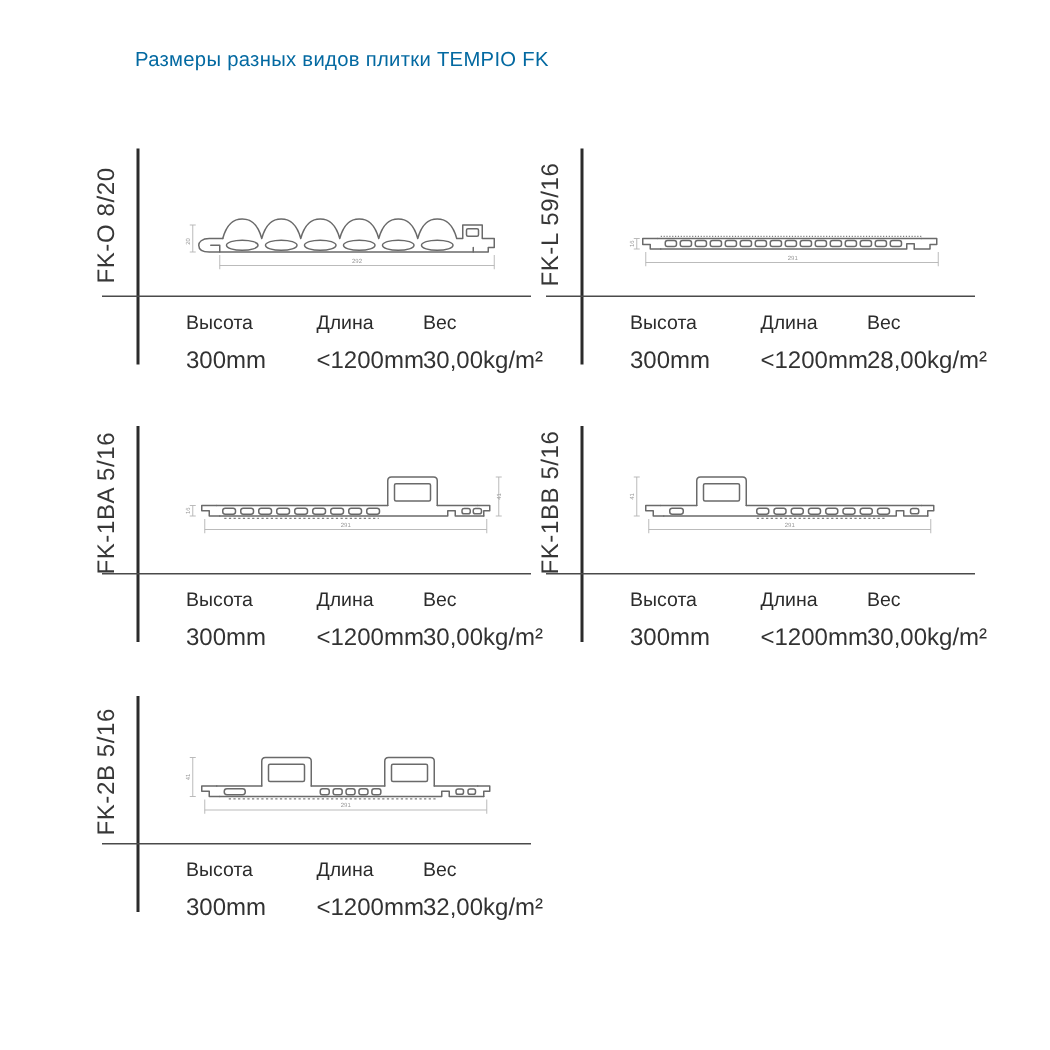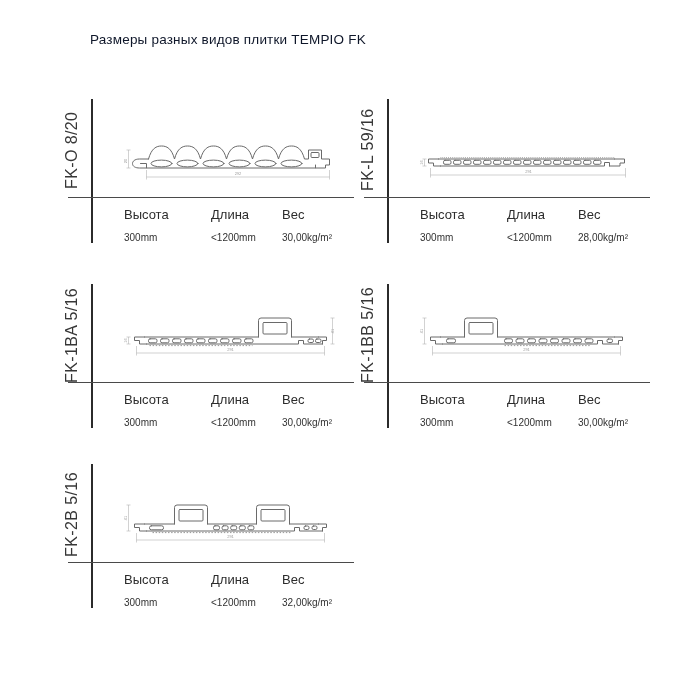--- a/index.html
+++ b/index.html
@@ -1,37 +1,37 @@
 <!DOCTYPE html>
 <html><head>
 <meta charset="utf-8">
 <style>
   html,body{margin:0;padding:0;}
   body{
     width:700px;height:700px;position:relative;background:#ffffff;
     font-family:"Liberation Sans", sans-serif;color:#2f2f2f;overflow:hidden;
   }
   .page-title{
-    position:absolute;left:90px;top:32px;font-size:13.5px;letter-spacing:.2px;color:#0f172a;text-align:center;
+    position:absolute;left:90px;top:32px;font-size:13.5px;letter-spacing:.2px;color:#0369a1;text-align:center;
   }
   .panel{position:absolute;width:300px;height:160px;}
   .vline{position:absolute;left:29px;top:4px;width:2px;height:144px;background:#2b2b2b;}
   .vlabel{
     position:absolute;left:1px;top:4px;height:102px;width:22px;
     writing-mode:vertical-rl;transform:rotate(180deg);
     font-size:16px;color:#373737;letter-spacing:.4px;text-align:center;white-space:nowrap;
   }
   .drawing{position:absolute;left:58px;width:220px;height:52px;}
   .sep{position:absolute;left:6px;top:102px;width:286px;height:0;border-top:1.5px solid #4a4a4a;}
   .spec-table{
     position:absolute;left:62px;top:112px;width:240px;
     display:grid;grid-template-columns:87px 71px auto;
   }
   .th{font-size:13px;color:#2c2c2c;margin-bottom:10px;}
-  .td{font-size:10px;color:#323232;}
+  .td{font-size:16px;color:#323232;}
   
   .p{stroke:#6a6a6a;stroke-width:1;fill:none;stroke-linejoin:round;stroke-linecap:round;}
   .tex{stroke:#7e7e7e;stroke-width:.8;fill:none;}
   .d{stroke:#b3b3b3;stroke-width:.6;fill:none;}
   .dt{fill:#9a9a9a;font-size:4px;font-family:"Liberation Sans",sans-serif;}
 </style>
 </head>
 <body>
 
 <div class="page-title">Размеры разных видов плитки TEMPIO FK</div>

